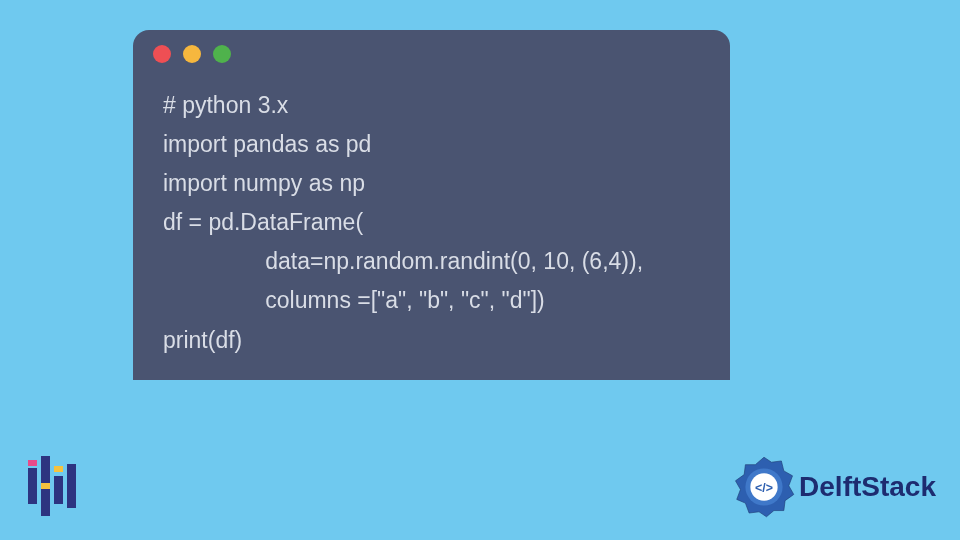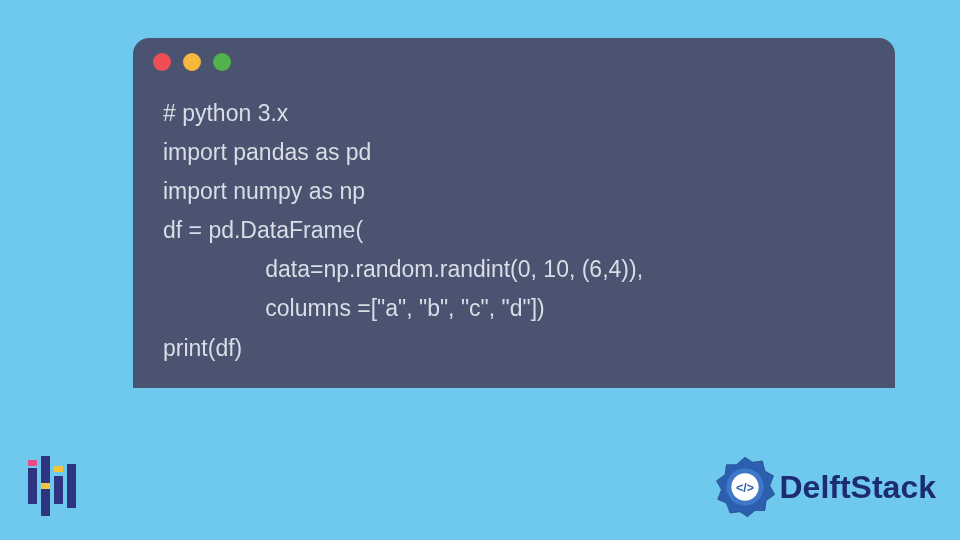--- a/index.html
+++ b/index.html
@@ -5,22 +5,22 @@
   * { margin: 0; padding: 0; box-sizing: border-box; }
   html, body { width: 960px; height: 540px; overflow: hidden; }
   body {
     background: #6fc9ef;
     font-family: "Segoe UI", Arial, sans-serif;
     position: relative;
   }
   .code-window {
     position: absolute;
     left: 133px;
-    top: 38px;
-    width: 762px;
+    top: 30px;
+    width: 597px;
     background: #4a5471;
     border-radius: 16px 16px 0 0;
     padding-bottom: 20px;
   }
   .titlebar {
     height: 48px;
     display: flex;
     align-items: center;
     padding-left: 20px;
     gap: 12px;
@@ -60,21 +60,21 @@
   .right-logo {
     position: absolute;
     right: 24px;
     bottom: 22px;
     display: flex;
     align-items: center;
     gap: 4px;
   }
   .right-logo .brand {
     color: #1d2c70;
-    font-size: 32px;
+    font-size: 28px;
     font-weight: 600;
     font-family: "Segoe UI", Arial, sans-serif;
   }
   .gear {
     width: 62px;
     height: 62px;
     position: relative;
   }
   .gear svg { width: 100%; height: 100%; }
 </style>

